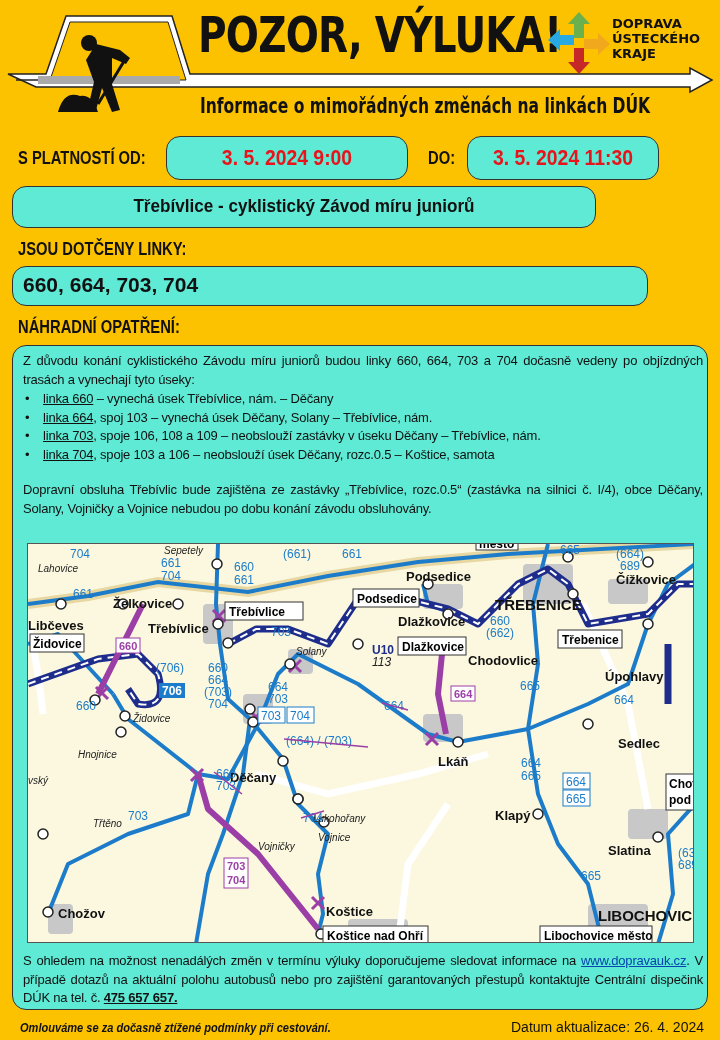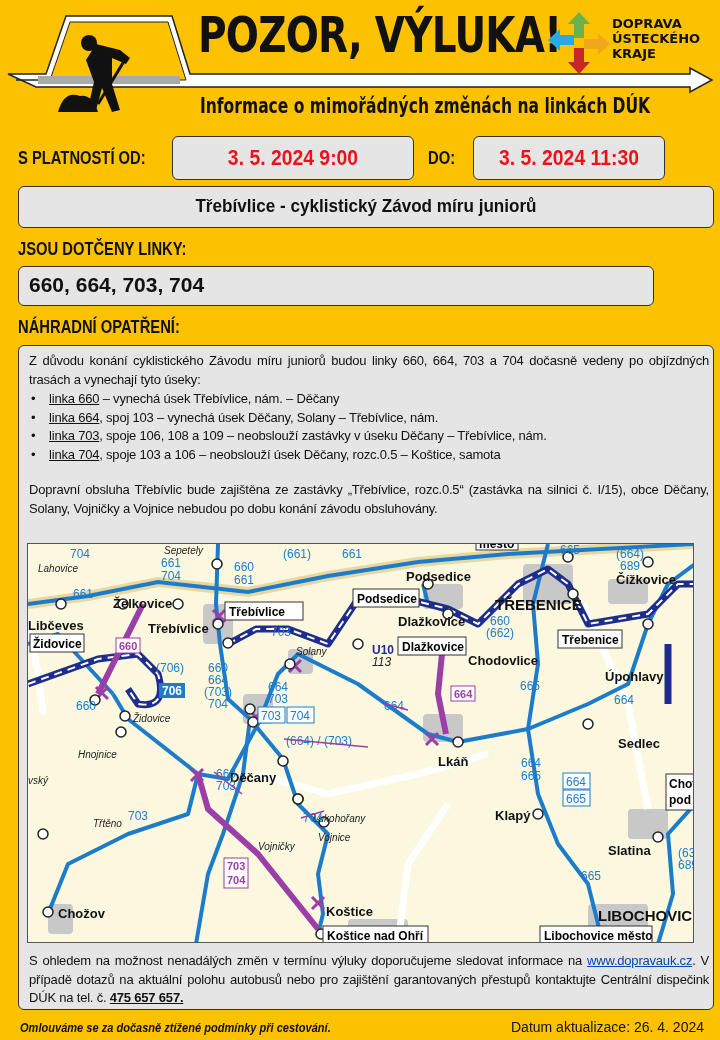--- a/index.html
+++ b/index.html
@@ -6,21 +6,21 @@
   html, body { width: 720px; height: 1040px; background: #FCC200; overflow: hidden; }
   body { font-family: "Liberation Sans", sans-serif; color: #111; position: relative; }
 
   .header { position: absolute; left: 0; top: 0; width: 592px; height: 128px; padding-left: 9px; }
   .header svg { position: absolute; left: 0; top: 0; }
   .title { position: absolute; left: 198px; top: 6px; font-family: "DejaVu Sans", sans-serif; font-weight: bold; font-size: 50px; letter-spacing: -1px; transform: scaleX(0.78); transform-origin: left top; color: #111; white-space: nowrap; }
   .subtitle { position: absolute; left: 200px; top: 94px; font-family: "DejaVu Sans", sans-serif; font-weight: bold; font-size: 21px; transform: scaleX(0.74); transform-origin: left top; color: #111; white-space: nowrap; }
   .logo-text { position: absolute; left: 612px; top: 16px; font-family: "DejaVu Sans", sans-serif; font-weight: bold; font-size: 13px; line-height: 15px; color: #111; }
 
   .label { position: absolute; font-weight: bold; font-size: 18px; transform: scaleX(0.82); transform-origin: left top; white-space: nowrap; }
-  .box { position: absolute; background: #e5e5e5; border: 1px solid #333; border-radius: 6px; margin-left: 6px; }
+  .box { position: absolute; background: #5eead4; border: 1px solid #333; border-radius: 14px; }
   .date-val { color: #E8141B; font-weight: bold; font-size: 22px; text-align: center; width: 100%; line-height: 42px; display:block; transform: scaleX(0.88); }
   .event { font-weight: bold; font-size: 19px; text-align: center; line-height: 38px; display:block; transform: scaleX(0.9); }
   .lines { font-weight: bold; font-size: 21px; line-height: 36px; padding-left: 10px; display:block; }
 
   .content { position: absolute; left: 12px; top: 345px; width: 696px; height: 665px; }
   .content .para { position: absolute; left: 10px; font-size: 13px; line-height: 18.5px; color: #111; width: 680px; letter-spacing: -0.2px; }
   .content ul { list-style: none; }
   .content li { position: relative; padding-left: 20px; }
   .content li::before { content: "•"; position: absolute; left: 2px; }
   .content u { text-decoration: underline; }
@@ -67,40 +67,40 @@
 
 <div class="label" style="left:18px;top:148px;">S PLATNOSTÍ OD:</div>
 <div class="box" style="left:166px;top:136px;width:242px;height:44px;">
   <span class="date-val">3. 5. 2024 9:00</span>
 </div>
 <div class="label" style="left:428px;top:148px;">DO:</div>
 <div class="box" style="left:467px;top:136px;width:192px;height:44px;">
   <span class="date-val">3. 5. 2024 11:30</span>
 </div>
 
-<div class="box" style="left:12px;top:186px;width:696px;height:42px;">
+<div class="box" style="left:12px;top:186px;width:584px;height:42px;">
   <span class="event">Třebívlice - cyklistický  Závod míru juniorů</span>
 </div>
 
 <div class="label" style="left:18px;top:239px;">JSOU DOTČENY LINKY:</div>
 <div class="box" style="left:12px;top:266px;width:636px;height:40px;">
   <span class="lines">660, 664, 703, 704</span>
 </div>
 
 <div class="label" style="left:18px;top:317px;">NÁHRADNÍ OPATŘENÍ:</div>
 
 <div class="box content">
   <div class="para just" style="top:6px;">Z důvodu konání cyklistického Závodu míru juniorů budou linky 660, 664, 703 a 704 dočasně vedeny po objízdných  trasách a vynechají  tyto úseky:</div>
   <ul class="para" style="top:44px;">
     <li><u>linka 660</u><span> – vynechá  úsek Třebívlice,  nám. – Děčany</span></li>
     <li><u>linka 664</u><span>, spoj 103 – vynechá  úsek Děčany, Solany – Třebívlice,  nám.</span></li>
     <li><u>linka 703</u><span>, spoje 106, 108 a 109 – neobslouží  zastávky v úseku Děčany – Třebívlice,  nám.</span></li>
     <li><u>linka 704</u><span>, spoje 103 a 106 – neobslouží  úsek Děčany, rozc.0.5  – Koštice, samota</span></li>
   </ul>
-  <div class="para just" style="top:135px;">Dopravní obsluha Třebívlic bude zajištěna ze zastávky „Třebívlice, rozc.0.5“ (zastávka na silnici č. I/15), obce Děčany, Solany, Vojničky a Vojnice nebudou po dobu konání závodu obsluhovány.</div>
+  <div class="para just" style="top:135px;">Dopravní obsluha Třebívlic bude zajištěna ze zastávky „Třebívlice, rozc.0.5“ (zastávka na silnici č. I/4), obce Děčany, Solany, Vojničky a Vojnice nebudou po dobu konání závodu obsluhovány.</div>
   <div class="para just" style="top:606px;">
     <span>S ohledem na možnost nenadálých změn v termínu výluky doporučujeme sledovat informace na </span><a class="link">www.dopravauk.cz</a><span>. V případě dotazů na aktuální polohu autobusů nebo pro zajištění garantovaných přestupů kontaktujte Centrální dispečink DÚK na tel. č. </span><span class="phone">475 657 657</span><span class="phone">.</span>
   </div>
 </div>
 
 <div class="map">
   <svg width="667" height="400" viewBox="0 0 667 400">
 
     <g fill="#C8C8C8">
       <rect x="175" y="60" width="30" height="40" rx="4"></rect>

